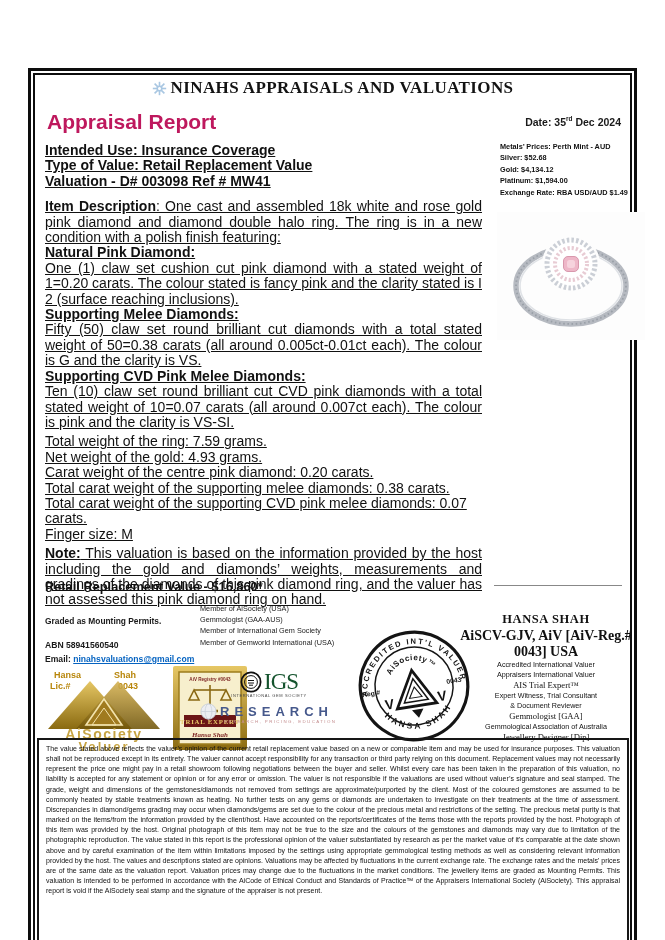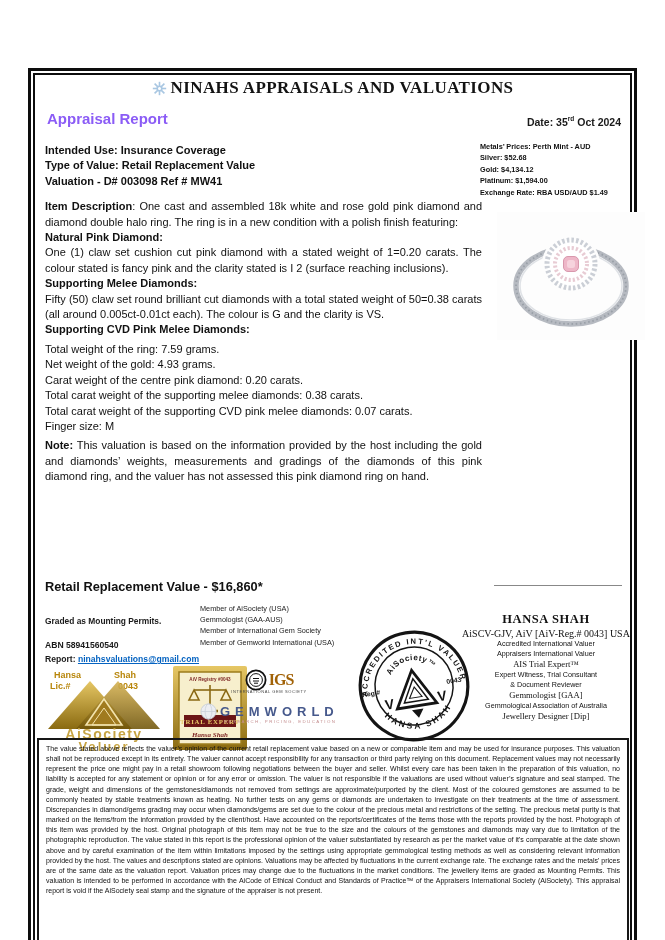--- a/index.html
+++ b/index.html
@@ -7,55 +7,55 @@
   body { font-family:"Liberation Sans","DejaVu Sans",sans-serif; color:#1a1a1a; }
   .page { position:relative; width:665px; height:940px; background:#fff; overflow:hidden;margin-top:42px; }
 
   .frame { position:absolute; left:28px; top:26px; width:609px; height:887px; border:3px solid #0d0d0d; padding:2px; pointer-events:none; }
   .frame-inner { width:100%; height:100%; border:2px solid #0d0d0d; }
 
   .org-title { position:absolute; left:33px; top:36px; width:599px; text-align:center;
     font-family:"Liberation Serif","DejaVu Serif",serif; font-weight:bold; font-size:17px; letter-spacing:.4px; color:#131313; }
   .org-title svg { vertical-align:-3px; margin-right:4px; }
 
-  .report-title { position:absolute; left:47px; top:68px; font-size:15px; font-weight:bold; color:#8b5cf6; }
+  .report-title { position:absolute; left:47px; top:68px; font-size:21px; font-weight:bold; color:#be185d; }
   .date-line { position:absolute; right:44px; top:73px; font-size:10.5px; font-weight:bold; }
   .date-line sup { font-size:6.5px; vertical-align:super; }
 
-  .metals { position:absolute; left:480px; top:99px; width:152px; font-size:7.3px; font-weight:bold; line-height:11.4px; color:#111; }
-
-  .main-col { position:absolute; left:45px; top:101px; width:437px; font-size:11px; line-height:15.4px; color:#111; }
+  .metals { position:absolute; left:500px; top:99px; width:152px; font-size:7.3px; font-weight:bold; line-height:11.4px; color:#111; }
+
+  .main-col { position:absolute; left:45px; top:101px; width:437px; font-size:14px; line-height:15.4px; color:#111;text-decoration:underline; }
   .main-col .b { font-weight:bold; }
   .main-col p { text-align:justify; } .gap10 { height:10px; } .gap4 { height:4px; }
 
   .ring-photo { position:absolute; left:497px; top:170px; width:148px; height:128px; background:#fdfdfd; }
 
   .value-line { position:absolute; left:45px; top:537px; font-size:12.8px; font-weight:bold; color:#111; }
   .sig-line { position:absolute; left:494px; top:543px; width:128px; border-top:1.6px solid #888; }
 
   .graded { position:absolute; left:45px; top:574px; font-size:8.4px; font-weight:bold; }
   .abn { position:absolute; left:45px; top:598px; font-size:8.6px; font-weight:bold; }
   .email-row { position:absolute; left:45px; top:612px; font-size:8.6px; font-weight:bold; }
   .email-row a { color:#0563c1; text-decoration:underline; }
 
   .memberships { position:absolute; left:200px; top:561px; font-size:7.3px; line-height:11.2px; color:#222; }
 
   .valuer { position:absolute; left:455px; top:570px; width:182px; text-align:center; color:#111; }
   .valuer-name { font-family:"Liberation Serif","DejaVu Serif",serif; font-weight:bold; font-size:12.5px; letter-spacing:.6px; }
-  .valuer-cred { font-family:"Liberation Serif","DejaVu Serif",serif; font-weight:normal; font-size:10px; margin-top:1px; }
+  .valuer-cred { font-family:"Liberation Serif","DejaVu Serif",serif; font-weight:bold; font-size:14px; margin-top:1px; }
   .v-plain { font-size:7.2px; line-height:10px; }
   .v-bold { font-family:"Liberation Serif","DejaVu Serif",serif; font-weight:normal; font-size:8.6px; line-height:11px; }
 
   .stamp { position:absolute; left:356px; top:586px; }
   .seal-aisociety { position:absolute; left:40px; top:625px; }
   .seal-trial { position:absolute; left:172px; top:623px; }
 
   .igs { position:absolute; left:224px; top:627px; width:90px; text-align:center; }
   .igs-row { display:flex; align-items:center; justify-content:center; gap:2px; }
-  .igs-text { font-family:"Liberation Serif","DejaVu Serif",serif; font-weight:bold; font-size:16px; letter-spacing:-1px; color:#a16207; }
+  .igs-text { font-family:"Liberation Serif","DejaVu Serif",serif; font-weight:normal; font-size:23px; letter-spacing:-1px; color:#14532d; }
   .igs-caption { font-size:4px; letter-spacing:.6px; color:#444; margin-top:-2px; }
 
   .gemworld { position:absolute; left:200px; top:661px; width:160px; }
   .gw-row { display:flex; align-items:center; gap:3px; }
   .gw-text { font-weight:bold; font-size:13px; letter-spacing:5px; color:#46598c; }
   .gw-caption { font-size:4.4px; letter-spacing:1.4px; color:#c58f90; margin-left:24px; margin-top:-1px; }
 
   .disclaimer { position:absolute; left:37px; top:696px; width:592px; border:2px solid #161616; padding:4px 7px 5px 7px;
     font-size:7px; line-height:10.15px; text-align:justify; color:#111; min-height:206px; }
 </style>
@@ -74,41 +74,42 @@
         <line x1="7.5" y1="0.8" x2="7.5" y2="14.2"></line>
         <line x1="0.8" y1="7.5" x2="14.2" y2="7.5"></line>
         <line x1="2.6" y1="2.6" x2="12.4" y2="12.4"></line>
         <line x1="12.4" y1="2.6" x2="2.6" y2="12.4"></line>
         <circle cx="7.5" cy="7.5" r="2.3" fill="#fff"></circle>
       </g>
     </svg><span>NINAHS APPRAISALS AND VALUATIONS</span>
   </div>
 
   <div class="report-title">Appraisal Report</div>
-  <div class="date-line"><span>Date: 35</span><sup>rd</sup><span> Oct 2024</span></div>
+  <div class="date-line"><span>Date: 35</span><sup>rd</sup><span> Dec 2024</span></div>
 
   <div class="metals">
     <div>Metals’ Prices: Perth Mint - AUD</div>
     <div>Silver: $52.68</div>
     <div>Gold: $4,134.12</div>
     <div>Platinum: $1,594.00</div>
     <div>Exchange Rate: RBA USD/AUD $1.49</div>
   </div>
 
   <div class="main-col">
     <div class="b">Intended Use: Insurance Coverage</div>
     <div class="b">Type of Value: Retail Replacement Value</div>
     <div class="b">Valuation - D# 003098 Ref # MW41</div>
     <div class="gap10"></div>
     <p><span class="b">Item Description</span><span>: One cast and assembled 18k white and rose gold pink diamond and diamond double halo ring.  The ring is in a new condition with a polish finish featuring:</span></p>
     <div class="b">Natural Pink Diamond:</div>
     <p>One (1) claw set cushion cut pink diamond with a stated weight of 1=0.20 carats. The colour stated is fancy pink and the clarity stated is I 2 (surface reaching inclusions).</p>
     <div class="b">Supporting Melee Diamonds:</div>
     <p>Fifty (50) claw set round brilliant cut diamonds with a total stated weight of 50=0.38 carats (all around 0.005ct-0.01ct each). The colour is G and the clarity is VS.</p>
     <div class="b">Supporting CVD Pink Melee Diamonds:</div>
+    <p>Ten (10) claw set round brilliant cut CVD pink diamonds with a total stated weight of 10=0.07 carats (all around 0.007ct each). The colour is pink and the clarity is VS-SI.</p>
     <div class="gap4"></div>
     <div>Total weight of the ring: 7.59 grams.</div>
     <div>Net weight of the gold: 4.93 grams.</div>
     <div>Carat weight of the centre pink diamond: 0.20 carats.</div>
     <div>Total carat weight of the supporting melee diamonds: 0.38 carats.</div>
     <div>Total carat weight of the supporting CVD pink melee diamonds: 0.07 carats.</div>
     <div>Finger size: M</div>
     <div class="gap4"></div>
     <p><span class="b">Note:</span><span> This valuation is based on the information provided by the host including the gold and diamonds’ weights, measurements and gradings of the diamonds of this pink diamond ring, and the valuer has not assessed this pink diamond ring on hand.</span></p>
   </div>
@@ -125,21 +126,21 @@
       <rect x="70" y="48" width="8" height="8" rx="2.5" fill="#f6d3dd"></rect>
     </svg>
   </div>
 
   <div class="value-line">Retail Replacement Value - $16,860*</div>
   <div class="sig-line"></div>
 
   <div class="graded">Graded as Mounting Permits.</div>
   <div class="abn">ABN 58941560540</div>
   <div class="email-row">
-    <span>Report: </span><a href="#">ninahsvaluations@gmail.com</a>
+    <span>Email: </span><a href="#">ninahsvaluations@gmail.com</a>
   </div>
 
   <div class="memberships">
     <div>Member of AiSociety (USA)</div>
     <div>Gemmologist (GAA-AUS)</div>
     <div>Member of International Gem Society</div>
     <div>Member of Gemworld International (USA)</div>
   </div>
 
   <div class="stamp">
@@ -245,20 +246,20 @@
     <div class="igs-caption">INTERNATIONAL GEM SOCIETY</div>
   </div>
 
   <div class="gemworld">
     <div class="gw-row">
       <svg width="17" height="17" viewBox="0 0 17 17">
         <circle cx="8.5" cy="8.5" r="7.6" fill="#eceef2" stroke="#ccd2da" stroke-width="1"></circle>
         <ellipse cx="8.5" cy="8.5" rx="3.4" ry="7.6" fill="none" stroke="#ccd2da" stroke-width=".8"></ellipse>
         <line x1="1" y1="8.5" x2="16" y2="8.5" stroke="#ccd2da" stroke-width=".8"></line>
       </svg>
-      <span class="gw-text">GEMWORLD</span>
+      <span class="gw-text">RESEARCH</span>
     </div>
     <div class="gw-caption">RESEARCH, PRICING, EDUCATION</div>
   </div>
 
   <div class="disclaimer">The value stated above reflects the valuer’s opinion of the current retail replacement value based on a new or comparable item and may be used for insurance purposes. This valuation shall not be reproduced except in its entirety.  The valuer cannot accept responsibility for any transaction or third party relying on this document. Replacement values may not necessarily represent the price one might pay in a retail showroom following negotiations between the buyer and seller. Whilst every care has been taken in the preparation of this valuation, no liability is accepted for any statement or opinion or for any error or omission. The valuer is not responsible if the valuations are used without valuer’s signature and seal stamped. The grade, weight and dimensions of the gemstones/diamonds not removed from settings are approximate/purported by the client. Most of the coloured gemstones are assumed to be commonly heated by stable treatments known as heating. No further tests on any gems or diamonds are undertaken to investigate on their treatments at the time of assessment. Discrepancies in diamond/gems grading may occur when diamonds/gems are set due to the colour of the precious metal and restrictions of the setting. The precious metal purity is that marked on the items/from the information provided by the client/host. Have accounted on the reports/certificates of the items those with the reports provided by the host. Photograph of this item was provided by the host. Original photograph of this item may not be true to the size and the colours of the gemstones and diamonds may vary due to limitation of the photographic reproduction. The value stated in this report is the professional opinion of the valuer substantiated by research as per the market value of it's comparable at the date shown above and by careful examination of the item within limitations imposed by the settings using appropriate gemmological testing methods as well as considering relevant information provided by the host. The values and descriptions stated are opinions.  Valuations may be affected by fluctuations in the current exchange rate. The exchange rates and the metals' prices are of the same date as the valuation report. Valuation prices may change due to the fluctuations in the market conditions. The jewellery items are graded as Mounting Permits. This valuation is intended to be performed in accordance with the AiCode of Ethical Conduct and Standards of Practice™ of the Appraisers International Society (AiSociety). This appraisal report is void if the AiSociety seal stamp and the signature of the appraiser is not present.</div>
 
 </div>
 
 </body></html>

